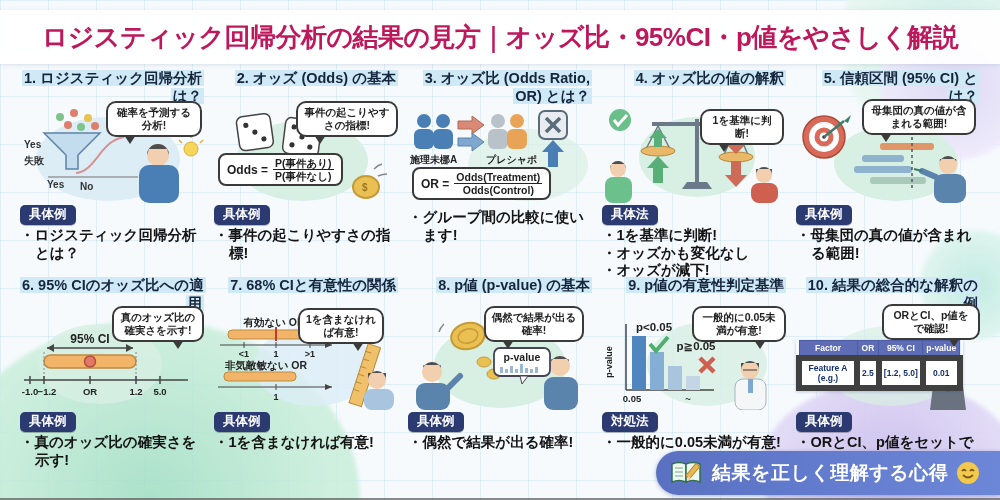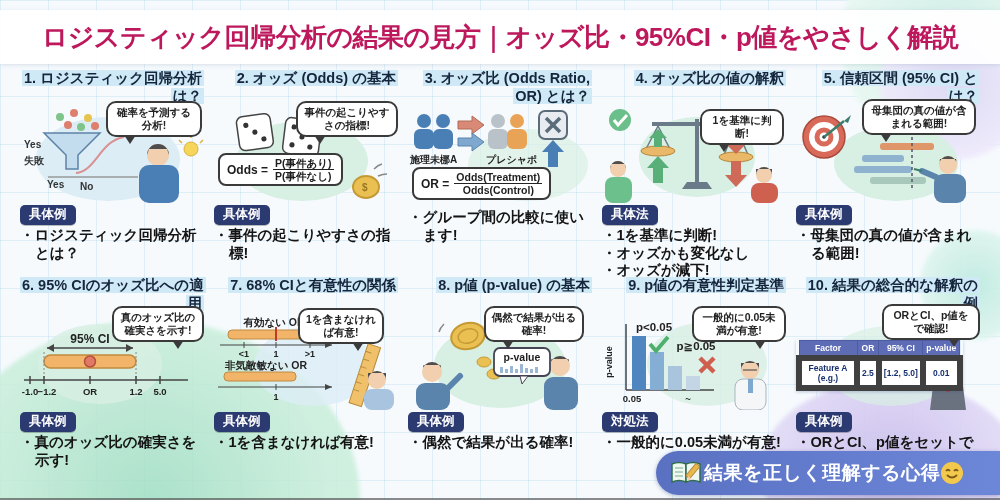--- a/index.html
+++ b/index.html
@@ -61,21 +61,21 @@
   .rtable{position:absolute;left:0;top:26px;border-collapse:collapse;z-index:2;
     box-shadow:0 1px 3px rgba(60,80,140,.3);}
   .rtable th{background:#5d6cb5;color:#fff;font-size:8.5px;font-weight:700;
     padding:2px 3px;border:1px solid #4d5ca5;}
   .rtable td{background:#fff;color:#16306e;font-size:8.5px;font-weight:800;
     padding:2px 2px;border:6px solid #404040;text-align:center;}
   .rtable td:first-child{width:48px;}
   
   .footer-banner{position:absolute;right:0;bottom:5px;height:44px;width:330px;
     background:linear-gradient(90deg,#5a71c2,#6d87d8);
-    border-radius:24px 0 0 24px;display:flex;align-items:center;
+    border-radius:24px 0 0 24px;display:flex;align-items:center;gap:8px;
     padding-left:14px;box-shadow:0 1px 4px rgba(60,80,140,.4);z-index:5;}
   .footer-banner .label{color:#fff;font-size:19px;font-weight:800;letter-spacing:.5px;}
   svg text{font-family:"Liberation Sans","DejaVu Sans",sans-serif;}
 </style>
 </head>
 <body>
 
 <div id="canvas">
   <div class="bg-grid"></div>
   <div class="blob tr1"></div>

